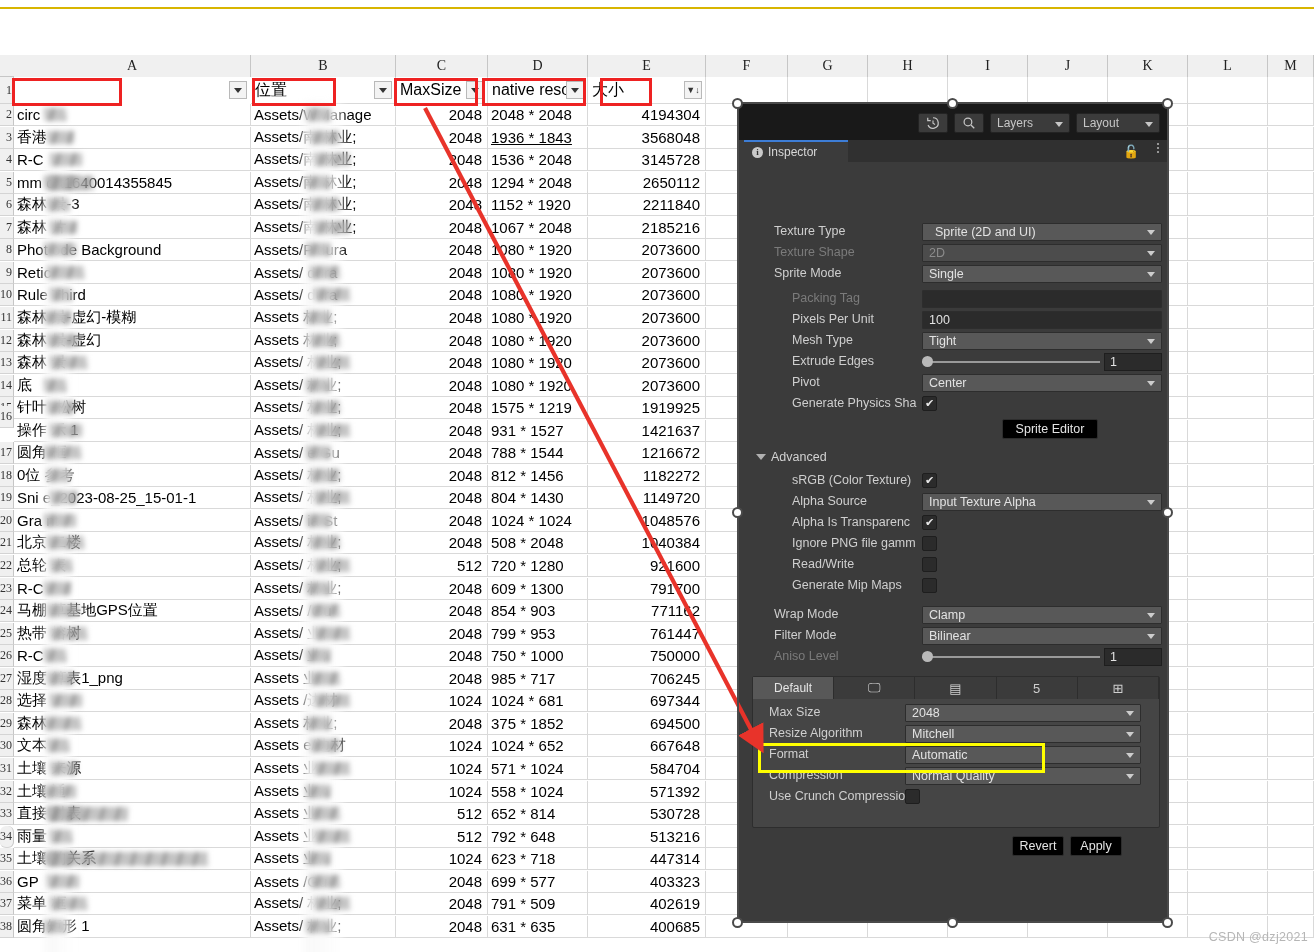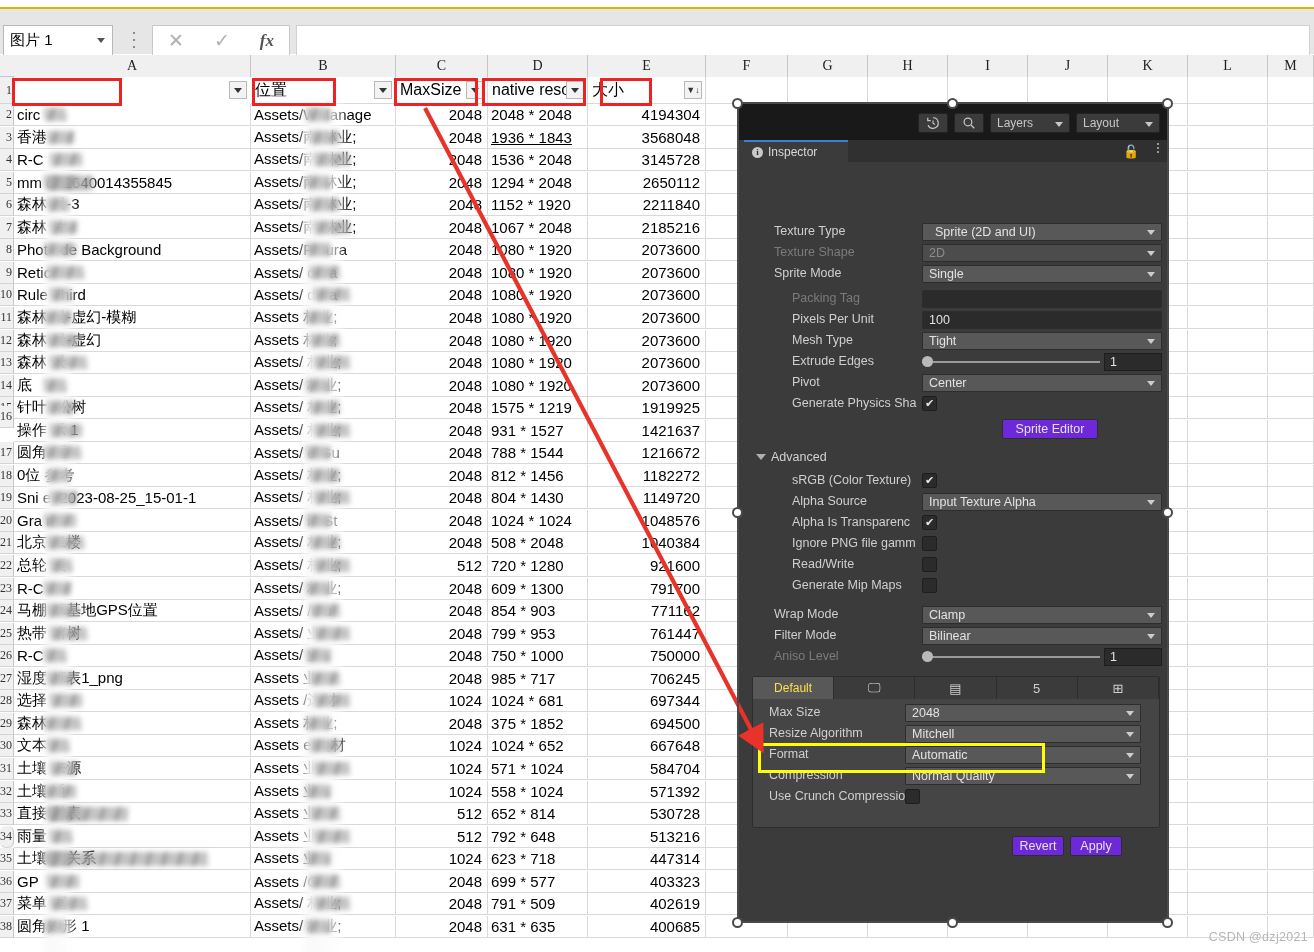--- a/index.html
+++ b/index.html
@@ -184,31 +184,31 @@
     top:2px; display:flex;align-items:center;justify-content:center;color:#e8e8e8;font-size:11px;
   }
   .slider { position:absolute; height:18px; top:1px; display:flex; align-items:center; }
   .slider .track { position:absolute; left:0; right:0; height:2px; background:#9a9a9a; }
   .slider .knob  { position:absolute; left:0; width:11px;height:11px;border-radius:50%;background:#b9b9b9;}
   .numf {
     position:absolute; height:18px; top:1px; background:#2b2b2b; border:1px solid #1e1e1e;
     display:flex;align-items:center;padding-left:5px;color:#e2e2e2;font-size:12.5px;
   }
   .btn {
-    position:absolute; height:20px; background:#6d28d9; border:1px solid #2d2d2d; border-radius:2px;
+    position:absolute; height:20px; background:#000000; border:1px solid #2d2d2d; border-radius:2px;
     display:flex;align-items:center;justify-content:center;color:#e4e4e4;font-size:12.5px;
   }
   .foldout { position:absolute; font-size:12.5px; color:#d2d2d2; display:flex; align-items:center; gap:5px;}
   .foldout .tri { width:0;height:0;border-left:5px solid transparent;border-right:5px solid transparent;border-top:6px solid #b0b0b0;}
 
   .plat-box { position:absolute; left:8px; width:408px; background:#454545; border:1px solid #2d2d2d; border-radius:2px;}
   .plat-tabs { position:absolute; left:0; top:0; width:406px; height:22px; background:#3b3b3b; display:flex;}
   .ptab { flex:1; display:flex;align-items:center;justify-content:center; font-size:12px; color:#cfcfcf;
           border-right:1px solid #2d2d2d;}
-  .ptab.on { background:#585858; color:#fde047; }
+  .ptab.on { background:#585858; color:#e5e5e5; }
 
   .yellowbox { position:absolute; border:3px solid #ffff00; pointer-events:none; }
 
   
   .handle {
     position:absolute; width:11px;height:11px;border-radius:50%;
     background:#ffffff; border:2px solid #4a4a4a; z-index:40;
   }
   .selline { position:absolute; background:#4a4a4a; z-index:39; }
 
@@ -219,37 +219,20 @@
   svg.arrow { position:absolute; left:0; top:0; width:1314px; height:952px; z-index:35; pointer-events:none;}
 </style>
 </head>
 <body>
 
 <div id="root">
 
   <div class="topband"></div>
   <div class="gold-rule"></div>
 
-  <div class="fbar">
-    <div class="namebox">
-      <span>图片 1</span>
-      <span class="nb-caret"></span>
-    </div>
-    <div class="fb-dots">
-        <i></i>
-        <i></i>
-        <i></i>
-      </div>
-    <div class="fbtns">
-      <span class="fb-x">✕</span>
-      <span class="fb-ok">✓</span>
-      <span class="fb-fx">fx</span>
-    </div>
-    <div class="fbar-input"></div>
-  </div>
 
   <div class="corner-box"></div>
   <div class="corner-tri"></div>
   <div class="colhead" id="colhead">
       <div class="cell" style="left: 14px; width: 237px;">A</div>
       <div class="cell" style="left: 251px; width: 145px;">B</div>
       <div class="cell" style="left: 396px; width: 92px;">C</div>
       <div class="cell" style="left: 488px; width: 100px;">D</div>
       <div class="cell" style="left: 588px; width: 118px;">E</div>
       <div class="cell" style="left: 706px; width: 82px;">F</div>

